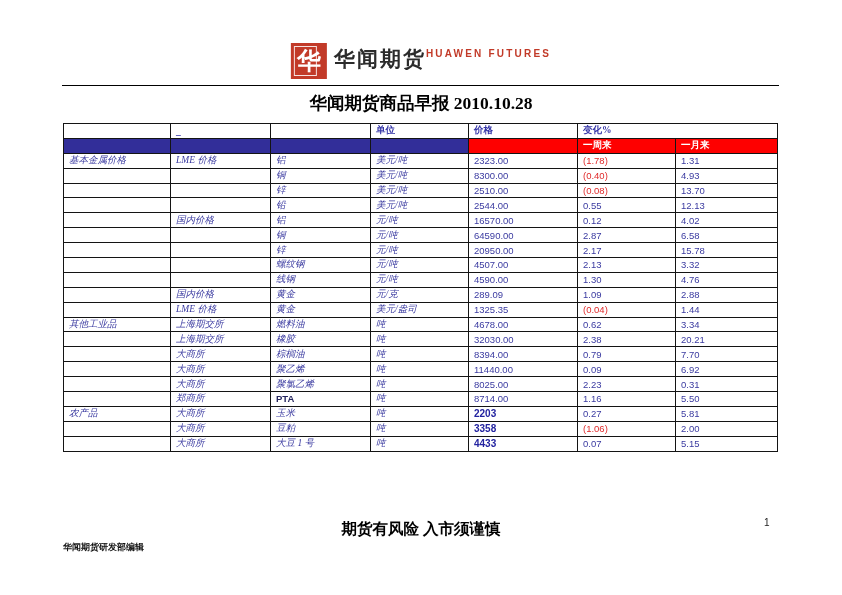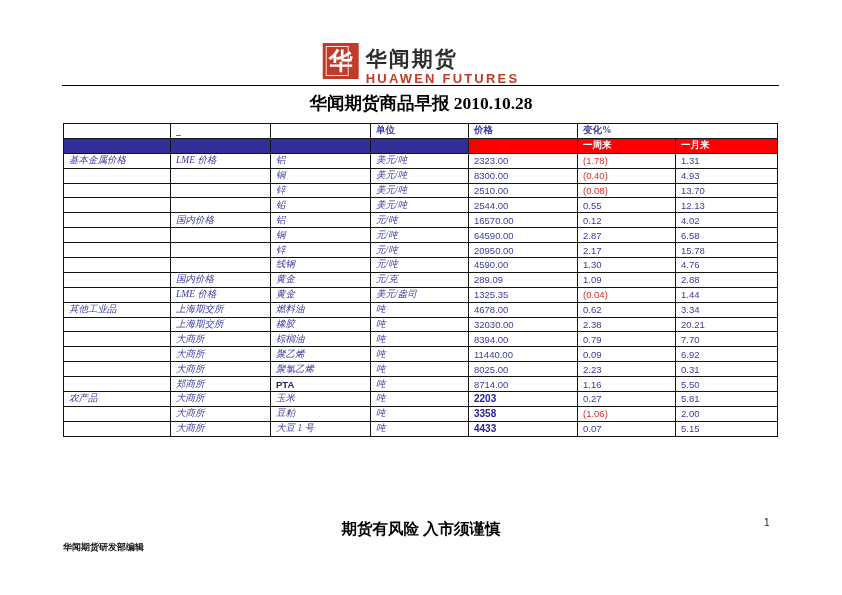--- a/index.html
+++ b/index.html
@@ -10,24 +10,24 @@
   }
   
   .logo{position:absolute;top:43px;left:50%;transform:translateX(-50%);
         display:flex;align-items:flex-start;gap:7px;}
   .seal{width:36px;height:36px;background:#c23a28;position:relative;
         display:flex;align-items:center;justify-content:center;}
   .seal-char{color:#fff;font-size:24px;font-weight:bold;
         font-family:"Liberation Serif","DejaVu Serif",serif;line-height:1;}
   .seal::after{content:"";position:absolute;left:3px;top:3px;right:10px;bottom:3px;
         border:1.5px solid rgba(255,255,255,.85);pointer-events:none;}
-  .logo-text{display:flex;flex-direction:column;justify-content:center;padding-top:4px;}
+  .logo-text{display:flex;flex-direction:row;justify-content:center;padding-top:4px;}
   .logo-cn{font-size:21px;font-weight:bold;color:#2b2b2b;letter-spacing:2px;
         font-family:"Liberation Sans","DejaVu Sans",sans-serif;line-height:1.1;}
-  .logo-en{font-size:13px;font-weight:bold;color:#c23a28;letter-spacing:2.2px;margin-top:1px;}
+  .logo-en{font-size:10px;font-weight:bold;color:#c23a28;letter-spacing:2.2px;margin-top:1px;}
   
   .rule{position:absolute;top:85px;left:62px;width:717px;border-top:1.7px solid #000;}
   .title{position:absolute;top:91px;left:0;width:100%;text-align:center;
         font-size:17.5px;font-weight:bold;color:#000;
         font-family:"Liberation Serif","DejaVu Serif",serif;}
   
   table.report{position:absolute;left:63px;top:123px;width:714px;
         border-collapse:collapse;table-layout:fixed;font-size:9.5px;}
   table.report td{border:1px solid #141414;border-top-width:1.8px;border-bottom-width:1.8px;
         height:13.9px;padding:0 5px;vertical-align:middle;overflow:hidden;white-space:nowrap;}
@@ -155,20 +155,29 @@
         <td class="kai"></td>
         <td class="kai">锌</td>
         <td class="kai">元/吨</td>
         <td class="num">20950.00</td>
         <td class="num">2.17</td>
         <td class="num">15.78</td>
       </tr>
       <tr>
         <td class="kai"></td>
         <td class="kai"></td>
+        <td class="kai">螺纹钢</td>
+        <td class="kai">元/吨</td>
+        <td class="num">4507.00</td>
+        <td class="num">2.13</td>
+        <td class="num">3.32</td>
+      </tr>
+      <tr>
+        <td class="kai"></td>
+        <td class="kai"></td>
         <td class="kai">线钢</td>
         <td class="kai">元/吨</td>
         <td class="num">4590.00</td>
         <td class="num">1.30</td>
         <td class="num">4.76</td>
       </tr>
       <tr>
         <td class="kai"></td>
         <td class="kai">国内价格</td>
         <td class="kai">黄金</td>

